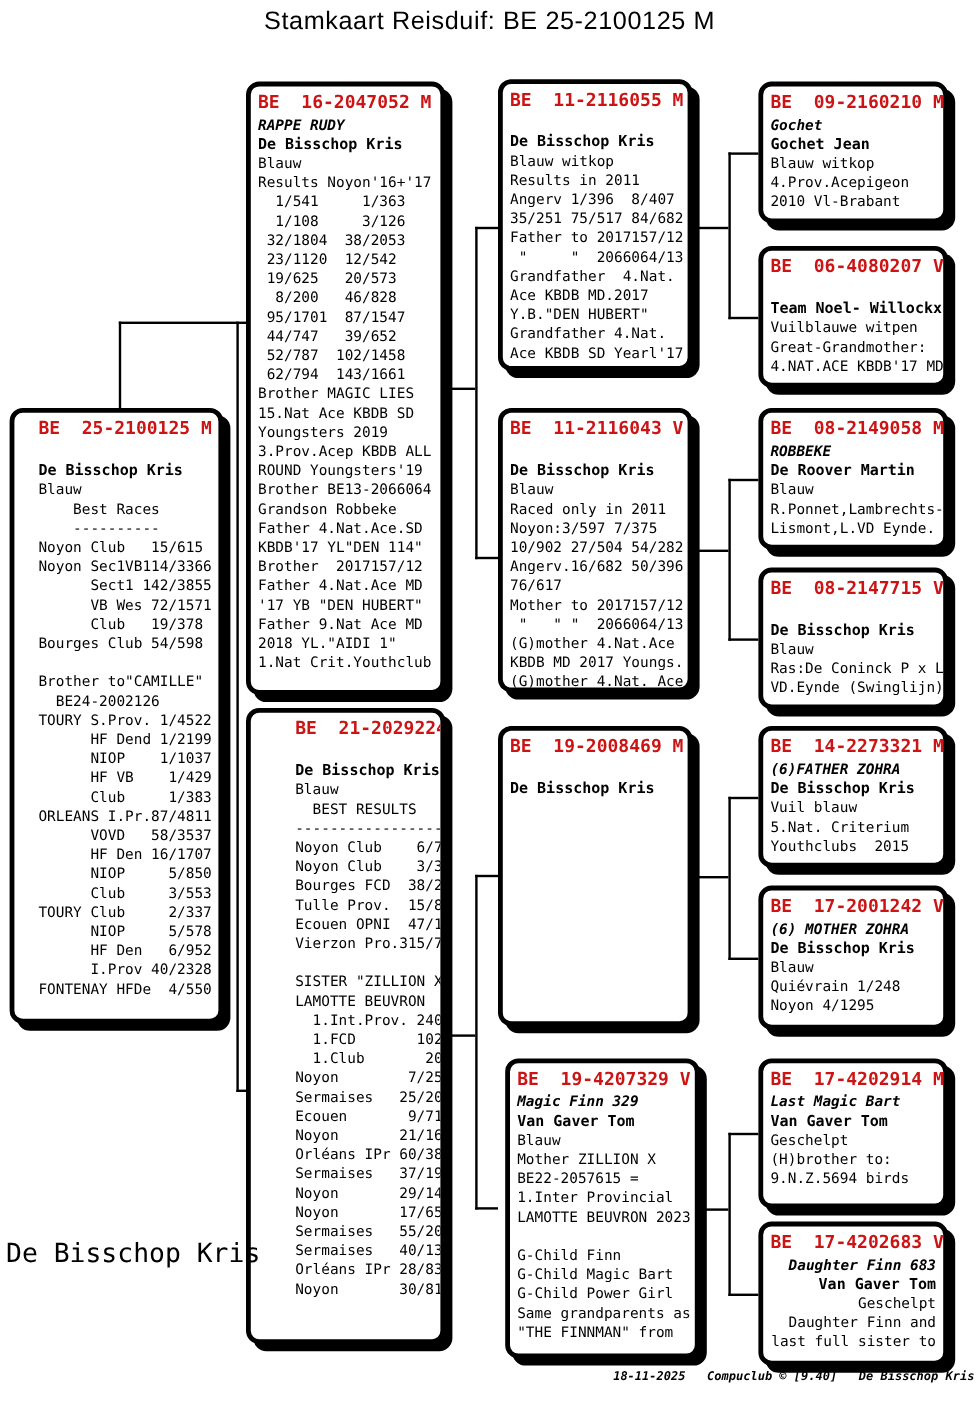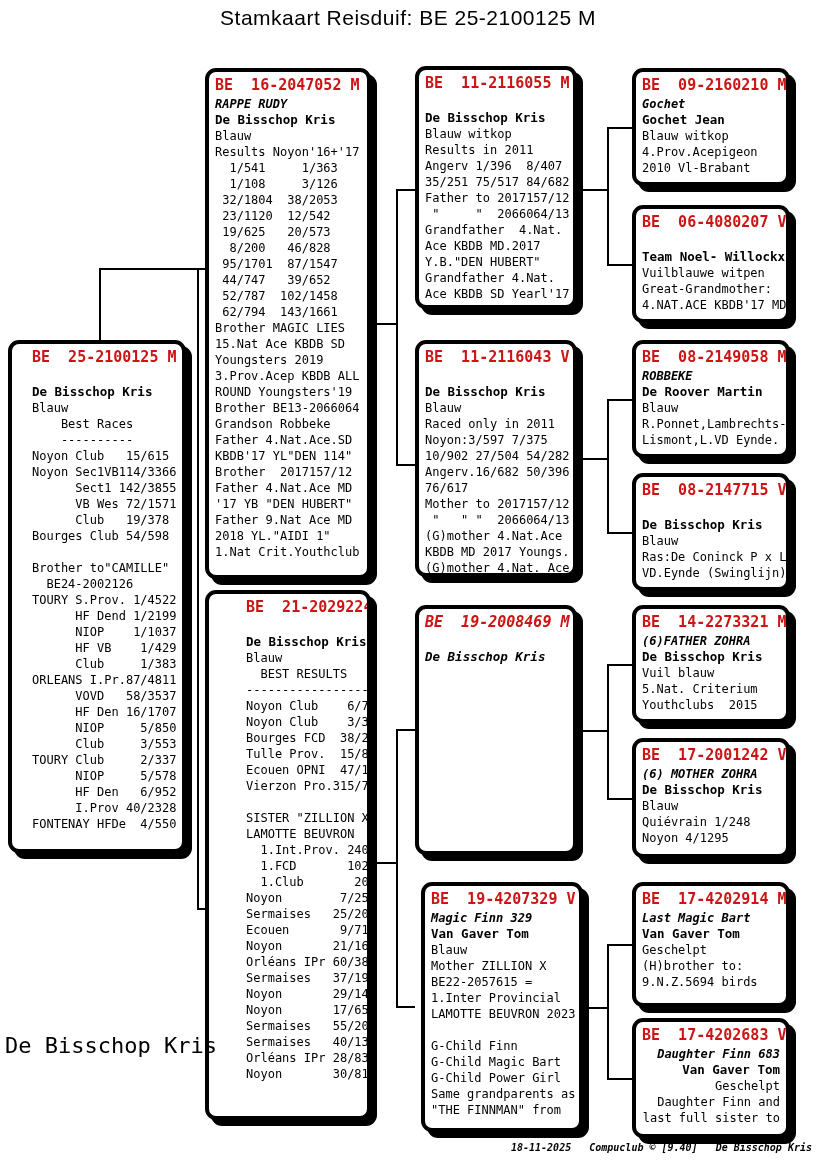--- a/index.html
+++ b/index.html
@@ -177,21 +177,21 @@
 Noyon:3/597 7/375
 10/902 27/504 54/282
 Angerv.16/682 50/396
 76/617
 Mother to 2017157/12
  "   " "  2066064/13
 (G)mother 4.Nat.Ace
 KBDB MD 2017 Youngs.
 (G)mother 4.Nat. Ace</pre>
       </div>
-      <div class="pbox" style="left: 415px; top: 605px; width: 162px; height: 250px; font-style: italic;">
+      <div class="pbox" style="left: 415px; top: 605px; width: 162px; height: 250px;">
         <div class="ring">BE  19-2008469 M</div>
         <div class="bname"></div>
         <div class="owner">De Bisschop Kris</div>
       </div>
       <div class="pbox" style="left: 421px; top: 882px; width: 162px; height: 250px;">
         <div class="ring">BE  19-4207329 V</div>
         <div class="bname">Magic Finn 329</div>
         <div class="owner">Van Gaver Tom</div>
         <pre class="lines">Blauw
 Mother ZILLION X

